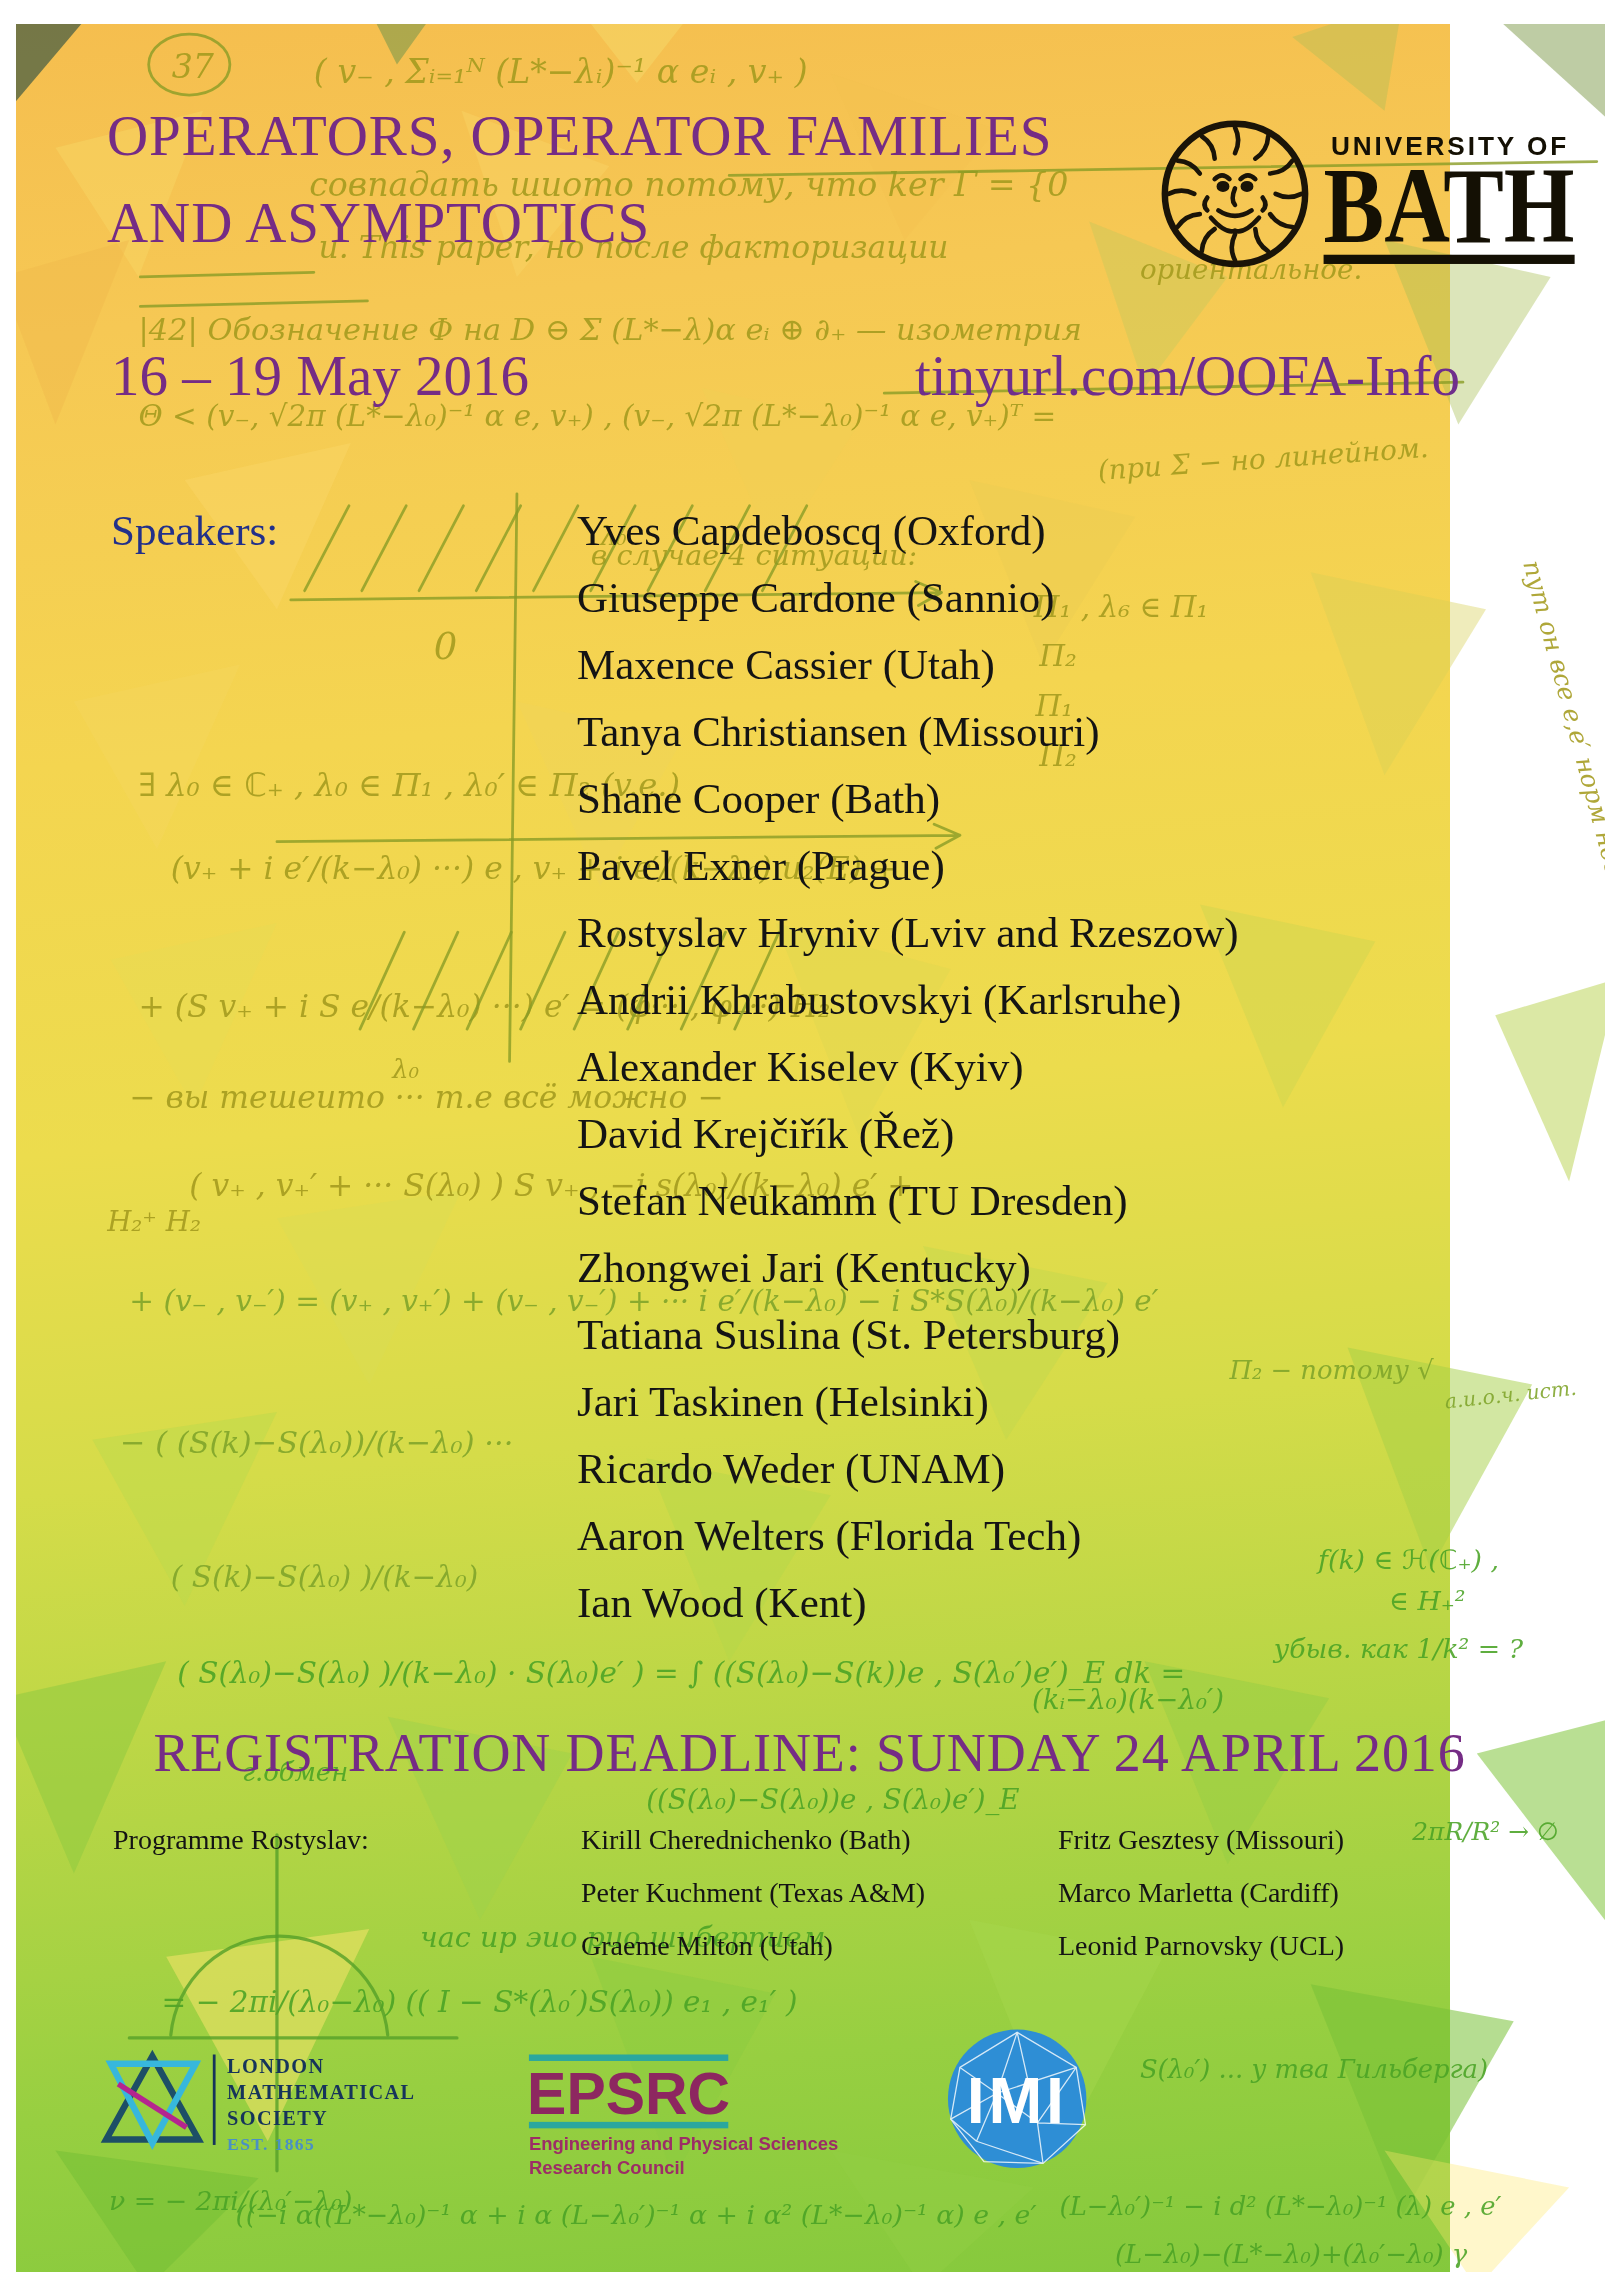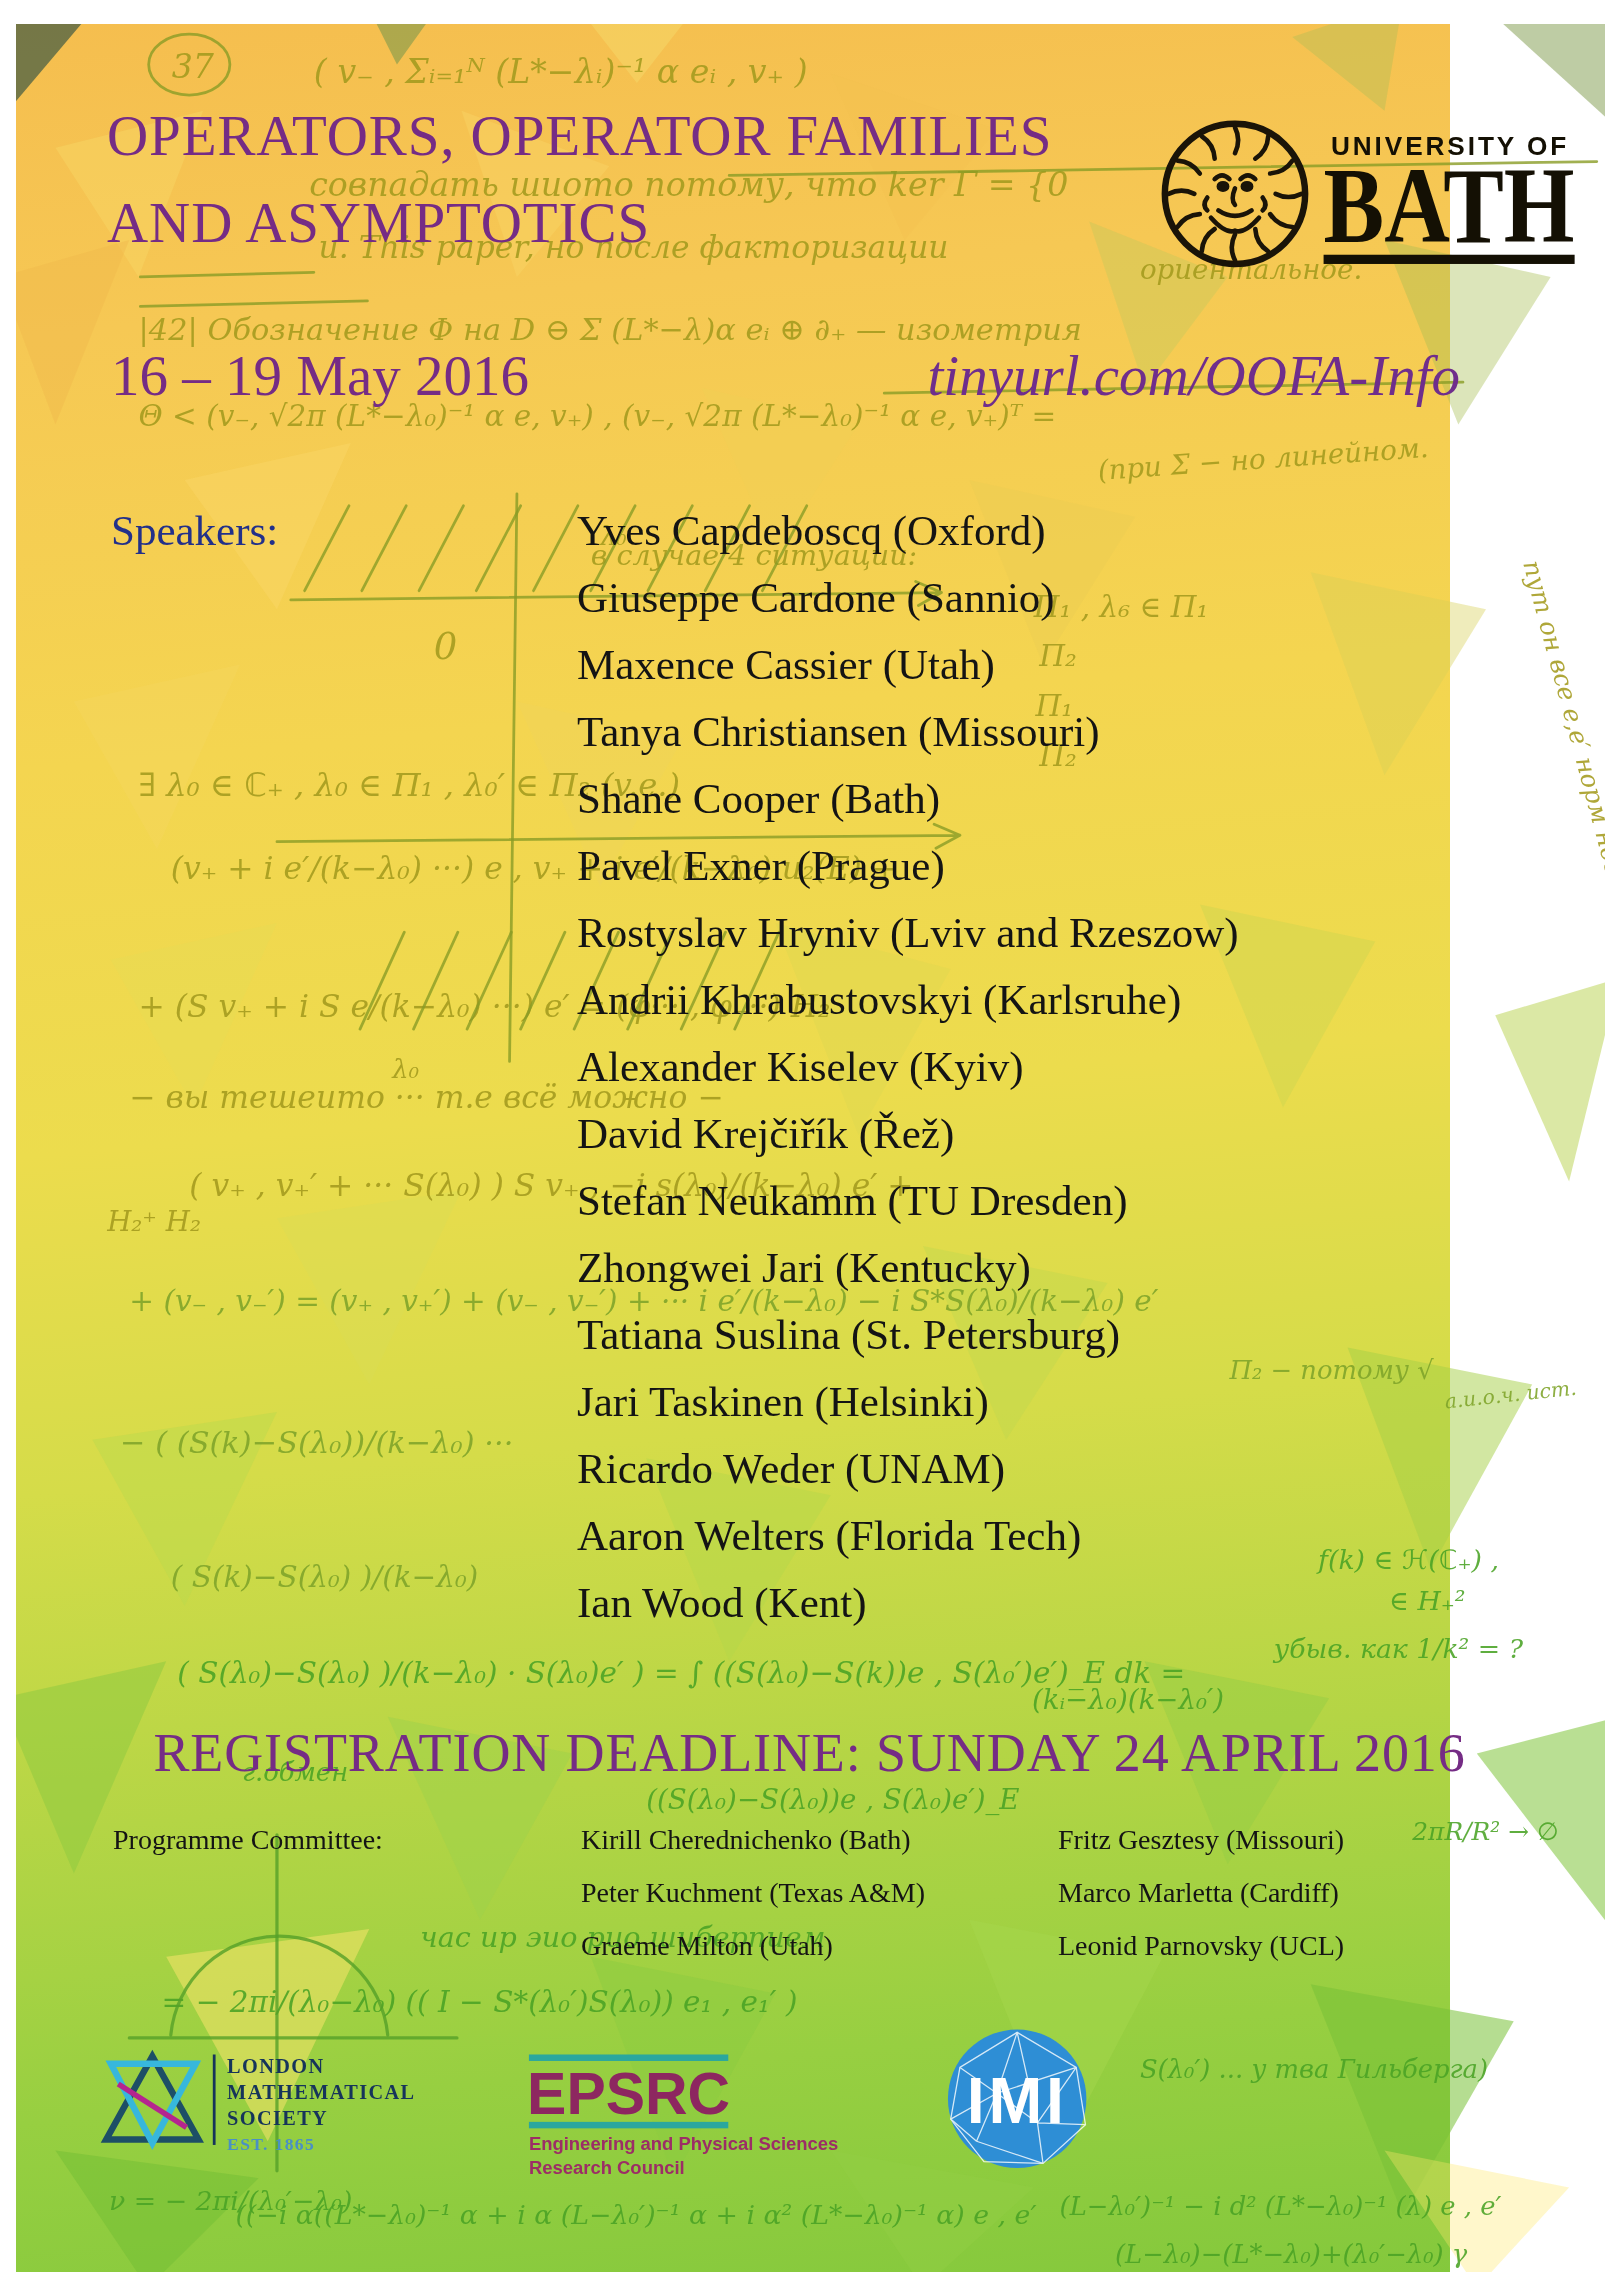--- a/index.html
+++ b/index.html
@@ -12,21 +12,21 @@
     background:linear-gradient(175deg,
       #f5bd4e 0%, #f6c854 14%, #f4d550 32%, #ecdc4d 48%,
       #d5dc49 62%, #b4d545 76%, #97cf41 88%, #83c83c 100%);
   }
   svg.layer{position:absolute;left:0;top:0;z-index:2;}
   svg.logolayer{z-index:10;}
   .content{position:absolute;left:0;top:0;width:1619px;height:2288px;z-index:8;}
   .abs{position:absolute;white-space:nowrap;}
   .title-line{left:107px;font-size:57px;color:#752c85;letter-spacing:0.9px;}
   .date{left:111px;top:343px;font-size:57px;color:#752c85;}
-  .url{right:159px;top:343px;font-size:57px;color:#6f2e8c;font-style:italic;}
+  .url{right:159px;top:343px;font-size:57px;color:#6f2e8c;}
   .speakers-label{left:111px;top:506px;font-size:43px;color:#22308a;}
   .speakers{left:577px;top:497px;color:#141414;}
   .speakers .row{font-size:43px;line-height:67px;}
   .registration{left:0;top:1722px;width:1619px;text-align:center;font-size:54px;color:#752c85;letter-spacing:0.9px;}
   .committee-label{left:113px;top:1813px;font-size:28px;line-height:53px;color:#141414;}
   .committee{top:1813px;color:#141414;}
   .committee .row{font-size:28px;line-height:53px;}
   .col1{left:581px;}
   .col2{left:1058px;}
   .h{font-family:"DejaVu Serif","DejaVu Sans",serif;font-style:italic;opacity:.88;}
@@ -235,21 +235,21 @@
       <div class="row">Zhongwei Jari (Kentucky)</div>
       <div class="row">Tatiana Suslina (St. Petersburg)</div>
       <div class="row">Jari Taskinen (Helsinki)</div>
       <div class="row">Ricardo Weder (UNAM)</div>
       <div class="row">Aaron Welters (Florida Tech)</div>
       <div class="row">Ian Wood (Kent)</div>
     </div>
 
     <div class="abs registration">REGISTRATION DEADLINE: SUNDAY 24 APRIL 2016</div>
 
-    <div class="abs committee-label">Programme Committee:</div>
+    <div class="abs committee-label">Programme Rostyslav:</div>
     <div class="abs committee col1">
       <div class="row">Kirill Cherednichenko (Bath)</div>
       <div class="row">Peter Kuchment (Texas A&amp;M)</div>
       <div class="row">Graeme Milton (Utah)</div>
     </div>
     <div class="abs committee col2">
       <div class="row">Fritz Gesztesy (Missouri)</div>
       <div class="row">Marco Marletta (Cardiff)</div>
       <div class="row">Leonid Parnovsky (UCL)</div>
     </div>

